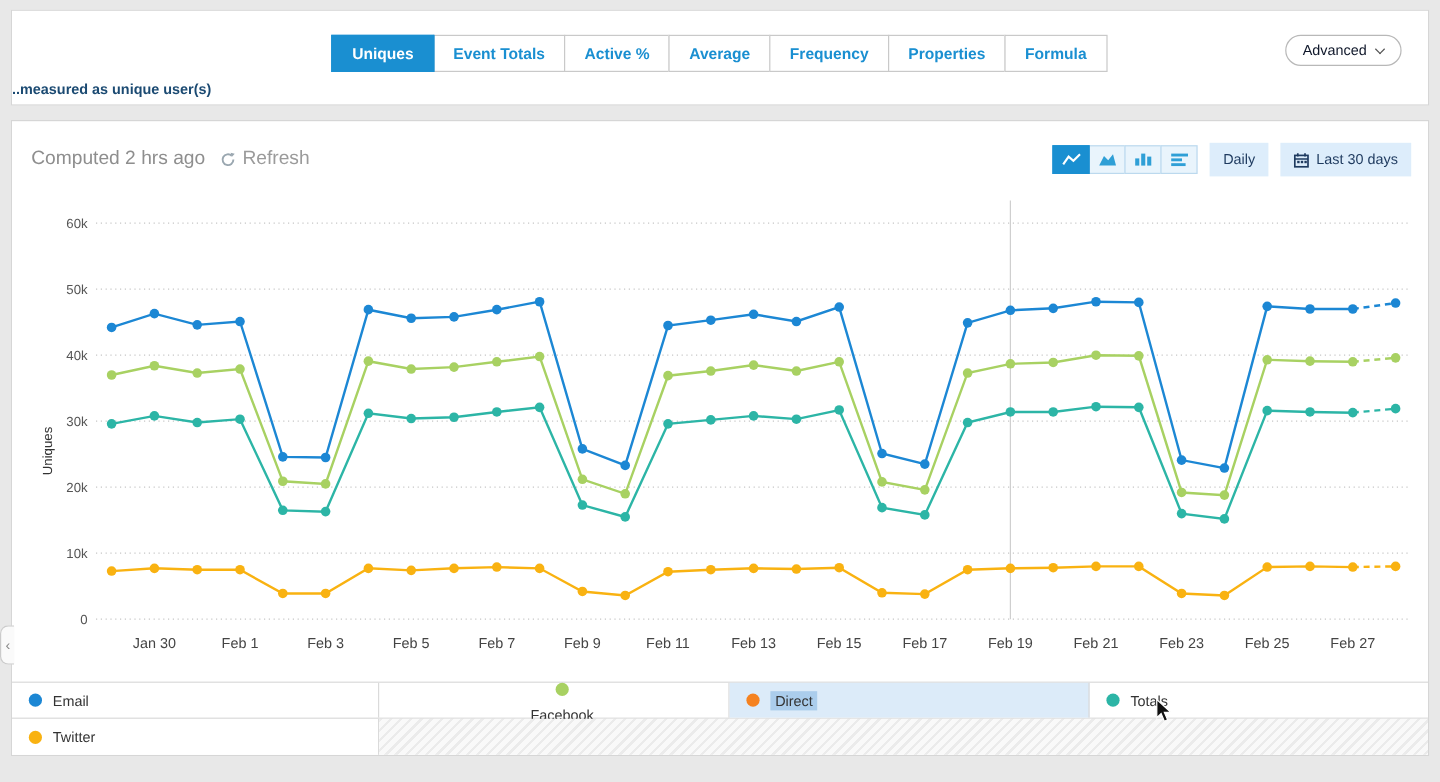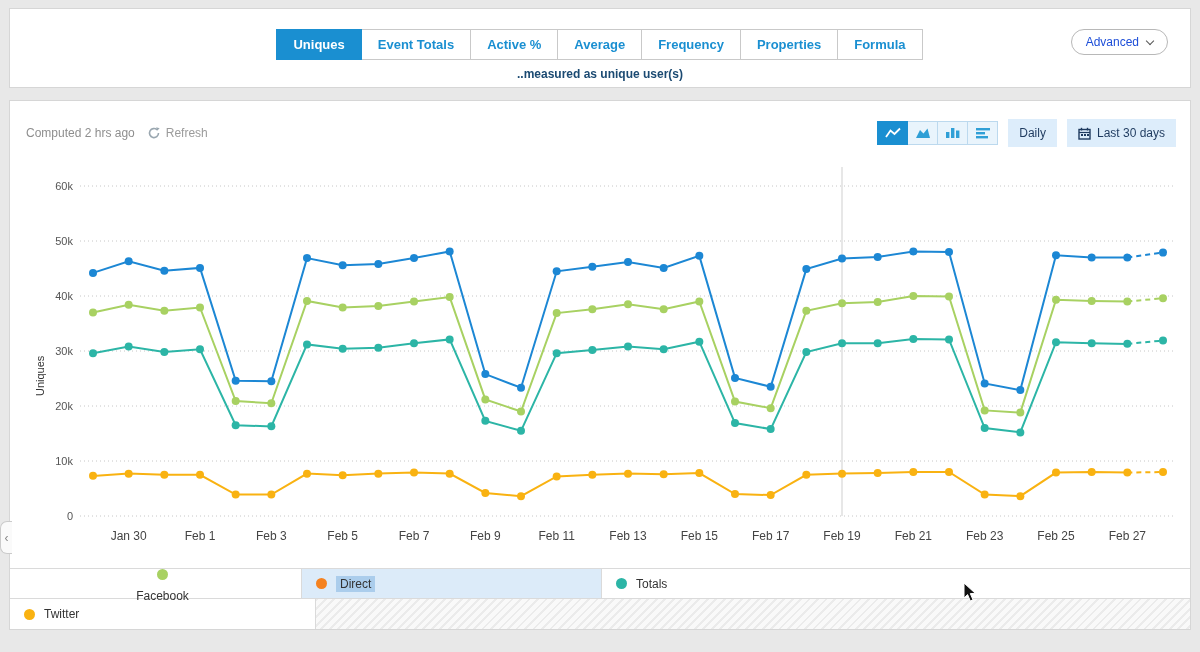--- a/index.html
+++ b/index.html
@@ -7,27 +7,27 @@
   body{background:#e8e8e8;font-family:"Liberation Sans",sans-serif;position:relative;overflow:hidden;}
   svg{font-family:inherit;}
   .panel{position:absolute;background:#fff;border:1px solid #d6d6d6;}
   .top-panel{left:9px;top:8px;width:1182px;height:80px;}
   .main-panel{left:9px;top:100px;width:1182px;height:530px;}
 
   
   .tabs{position:absolute;top:20px;left:0;right:0;display:flex;justify-content:center;}
   .tab{border:1px solid #c9c9c9;margin-left:-1px;padding:7px 16px;font-size:13px;font-weight:bold;color:#1a8fd1;background:#fff;cursor:pointer;white-space:nowrap;}
   .tab.active{background:#1a8fd1;color:#fff;border-color:#1a8fd1;position:relative;z-index:2;}
-  .subtitle{position:absolute;top:58px;left:0;right:0;text-align:center;font-size:12px;font-weight:bold;color:#1b4a72;}
-  .advanced{position:absolute;top:20px;right:22px;height:26px;padding:0 14px;border:1px solid #b8b8b8;border-radius:14px;display:flex;align-items:center;gap:8px;font-size:12px;color:#1d4ed8;background:#fff;cursor:pointer;}
+  .subtitle{position:absolute;top:58px;left:0;right:0;text-align:left;font-size:12px;font-weight:bold;color:#1b4a72;}
+  .advanced{position:absolute;top:20px;right:22px;height:26px;padding:0 14px;border:1px solid #b8b8b8;border-radius:14px;display:flex;align-items:center;gap:8px;font-size:12px;color:#0f172a;background:#fff;cursor:pointer;}
   .chev{width:6px;height:6px;border-right:1.5px solid #555;border-bottom:1.5px solid #555;transform:rotate(45deg);margin-top:-3px;}
 
   
   .chart-header{position:absolute;top:18px;left:16px;right:14px;display:flex;justify-content:space-between;align-items:center;}
-  .header-left{display:flex;align-items:center;gap:12px;font-size:12px;color:#8e8e8e;}
+  .header-left{display:flex;align-items:center;gap:12px;font-size:16px;color:#8e8e8e;}
   .refresh{display:flex;align-items:center;gap:5px;color:#9b9b9b;cursor:pointer;}
   .header-right{display:flex;align-items:center;gap:10px;}
   .icon-group{display:flex;}
   .icon-btn{width:31px;height:24px;border:1px solid #bcd9ee;background:#e9f4fc;display:flex;align-items:center;justify-content:center;margin-left:-1px;cursor:pointer;padding:0;}
   .icon-btn.active{background:#1a8fd1;border-color:#1a8fd1;position:relative;z-index:2;}
   .pill-btn{height:24px;padding:14px 11px;background:#ddedfb;border:none;font-size:12px;color:#1e3a5f;display:flex;align-items:center;gap:6px;font-family:inherit;cursor:pointer;}
 
   
   .ylabel{position:absolute;left:24px;top:295px;transform:rotate(-90deg);transform-origin:left top;font-size:11px;color:#333;}
   #chart-svg{position:absolute;left:8px;top:58px;}
@@ -287,20 +287,24 @@
       <circle cx="966.6666666666666" cy="335.55" r="4" fill="#f9b211"></circle>
       <circle cx="1002.3333333333334" cy="337.2" r="4" fill="#f9b211"></circle>
       <circle cx="1038" cy="313.55" r="4" fill="#f9b211"></circle>
       <circle cx="1073.6666666666665" cy="313" r="4" fill="#f9b211"></circle>
       <circle cx="1109.3333333333333" cy="313.55" r="4" fill="#f9b211"></circle>
       <circle cx="1145" cy="313" r="4" fill="#f9b211"></circle>
     </svg>
 
   <div class="legend">
     <div class="legend-row">
+      <div class="legend-cell w1">
+        <span class="dot" style="background: rgb(28, 135, 212);"></span>
+        <span class="legend-label">Email</span>
+      </div>
       <div class="legend-cell w2">
         <span class="dot" style="background: rgb(168, 209, 98);"></span>
         <span class="legend-label">Facebook</span>
       </div>
       <div class="legend-cell w3 highlight-cell">
         <span class="dot" style="background: rgb(245, 130, 32);"></span>
         <span class="legend-label highlight-text">Direct</span>
       </div>
       <div class="legend-cell w4">
         <span class="dot" style="background: rgb(44, 181, 166);"></span>

